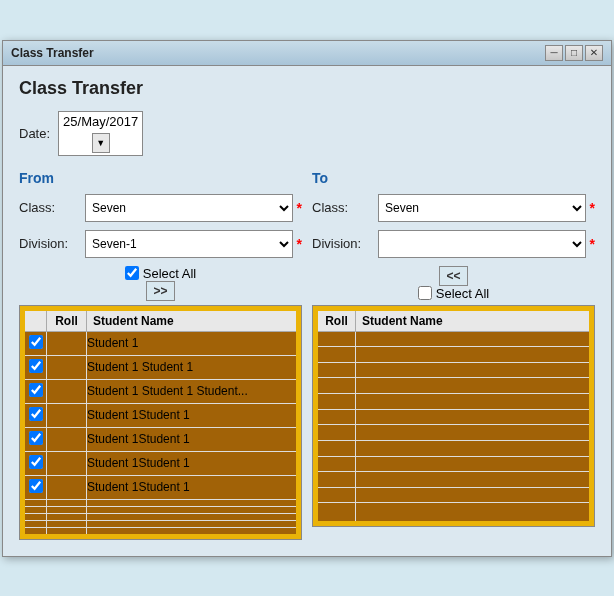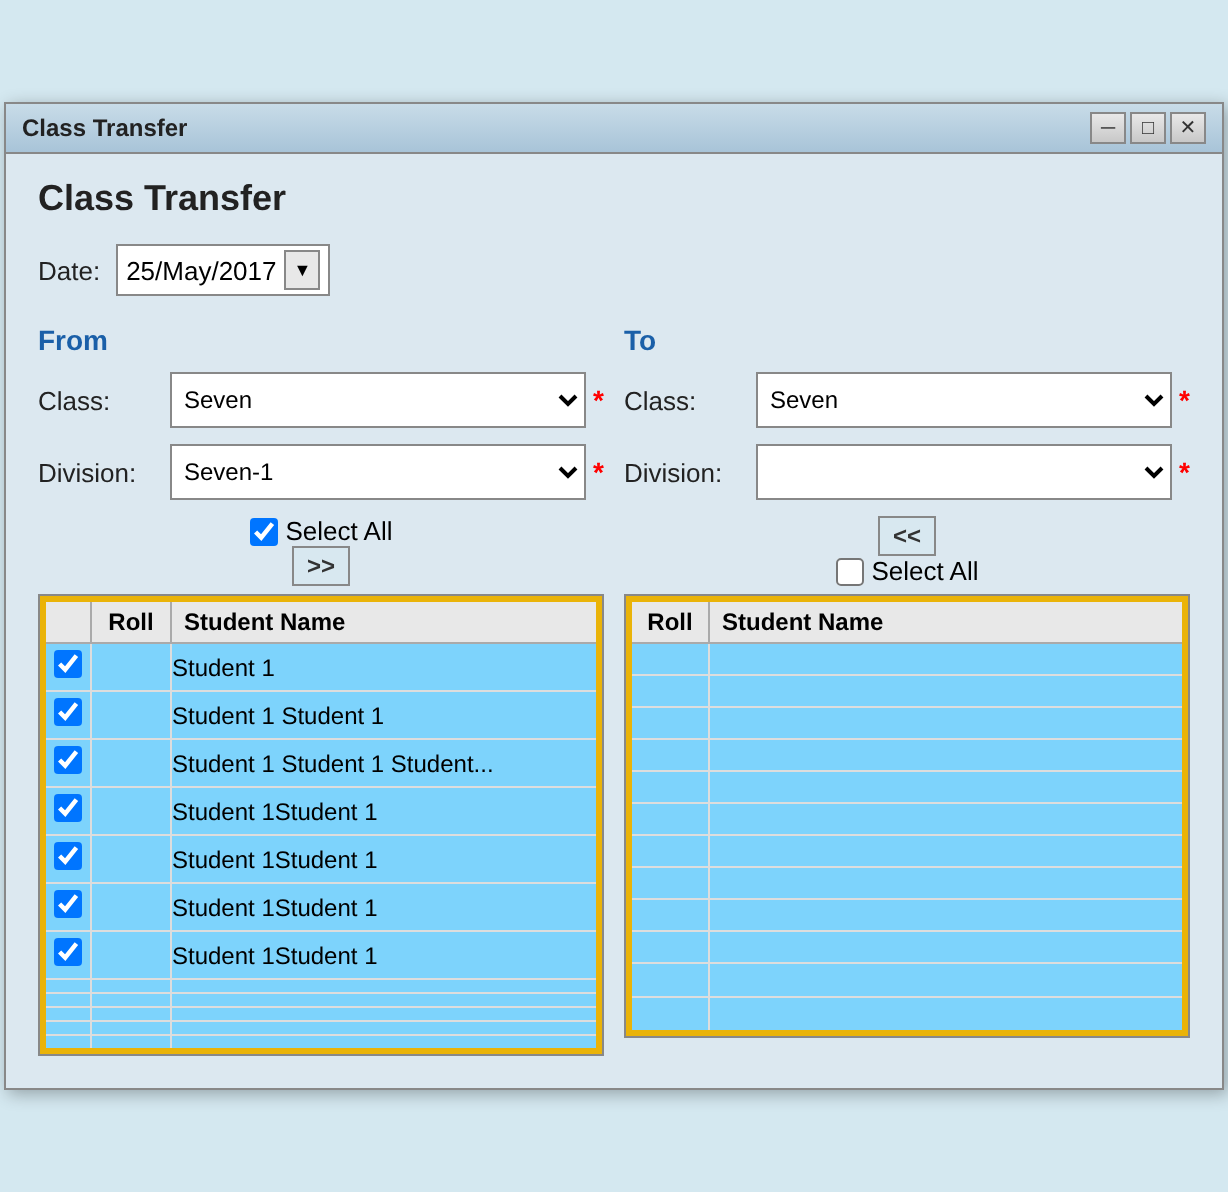--- a/index.html
+++ b/index.html
@@ -69,20 +69,21 @@
       color: #222;
     }
     .date-input {
       display: flex;
       align-items: center;
       background: white;
       border: 1px solid #888;
       padding: 2px 4px;
       font-size: 13px;
       gap: 4px;
+      flex-direction: column;
     }
     .date-dropdown-btn {
       background: #e8e8e8;
       border: 1px solid #888;
       width: 18px;
       height: 20px;
       cursor: pointer;
       display: flex;
       align-items: center;
       justify-content: center;
@@ -148,22 +149,22 @@
       background: #d8e8f0;
       border: 1px solid #888;
       padding: 2px 6px;
       cursor: pointer;
       font-size: 12px;
       font-weight: bold;
       color: #333;
     }
     .list-table {
       width: 100%;
-      border: 3px solid #eab308;
-      background: #7dd3fc;
+      border: 5px solid #eab308;
+      background: #a16207;
       border-collapse: collapse;
       min-height: 220px;
     }
     .list-table th {
       background: #e8e8e8;
       border: 1px solid #aaa;
       padding: 3px 6px;
       font-size: 12px;
       text-align: left;
     }

